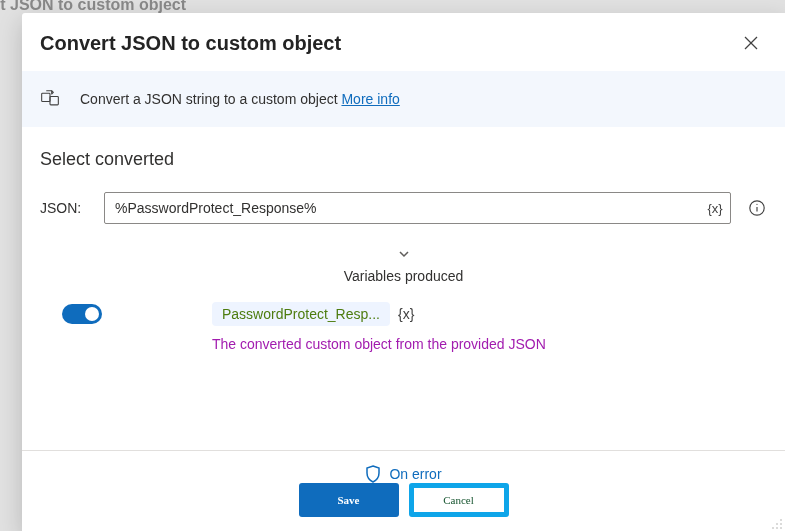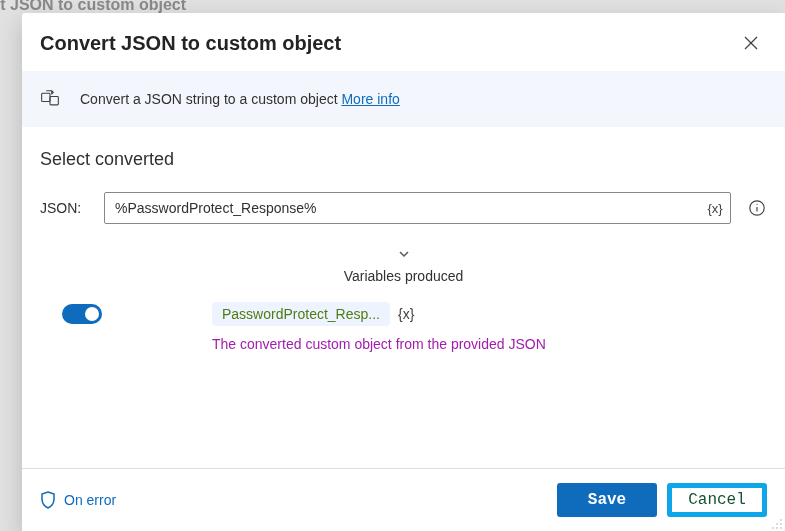--- a/index.html
+++ b/index.html
@@ -187,36 +187,37 @@
     cursor:pointer;
   }
   .var-type { color:#424242; font-size:14px; }
   .var-desc { color:#a21caf; }
   .footer {
     border-top:1px solid #e1dfdd;
     padding: 14px 18px 14px 18px;
     display:flex;
     align-items:center;
     justify-content: space-between;
+    flex-direction: column;
   }
   .on-error {
     display:flex;
     align-items:center;
     gap:8px;
     color:#0f6cbd;
     cursor:pointer;
   }
   .on-error svg { width:16px; height:18px; stroke:#0f6cbd; stroke-width:1.5; fill:none; }
   .footer-buttons { display:flex; gap:10px; }
   .btn {
     min-width:100px;
     height:34px;
     border-radius:3px;
-    font-size:16px;
-    font-family:Liberation Mono, monospace;
+    font-size:11px;
+    font-family:Liberation Serif, serif;
     cursor:pointer;
     display:flex; align-items:center; justify-content:center;
   }
   .btn-primary {
     background:#0f6cbd;
     color:#fff;
     border:none;
     font-weight:600;
   }
   .btn-secondary {

